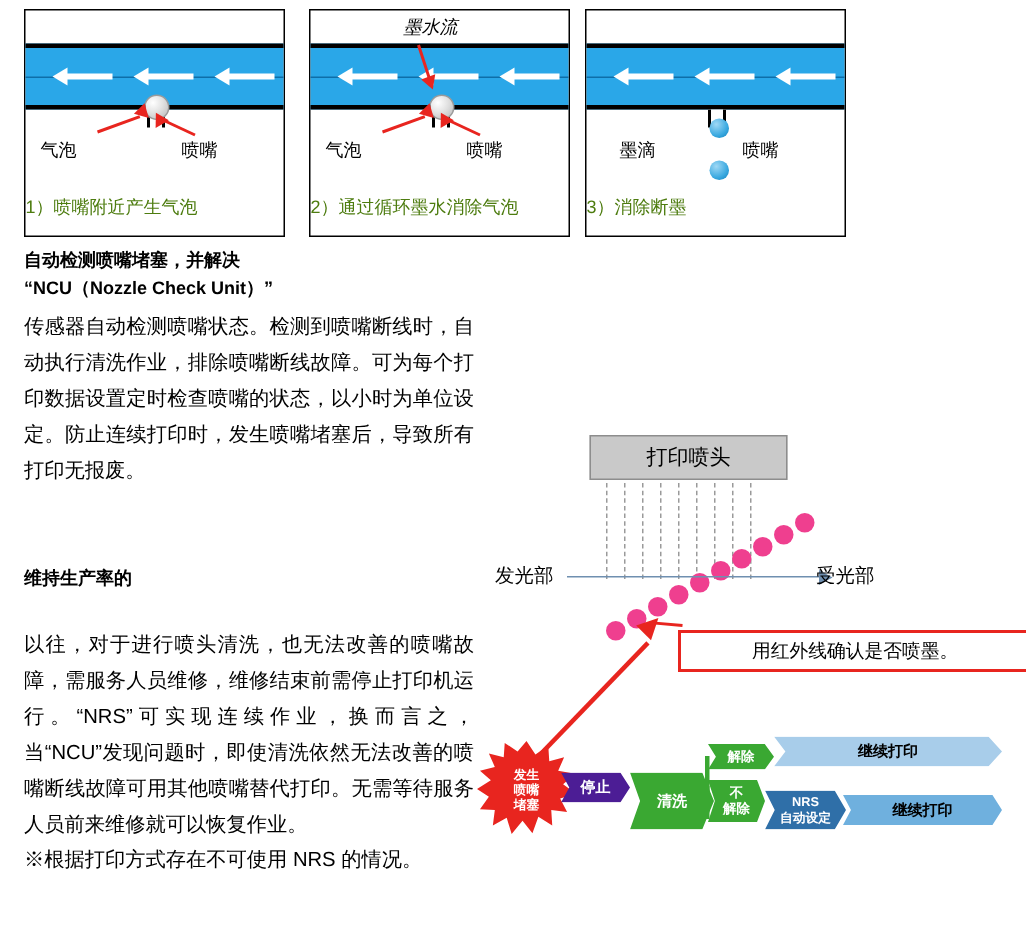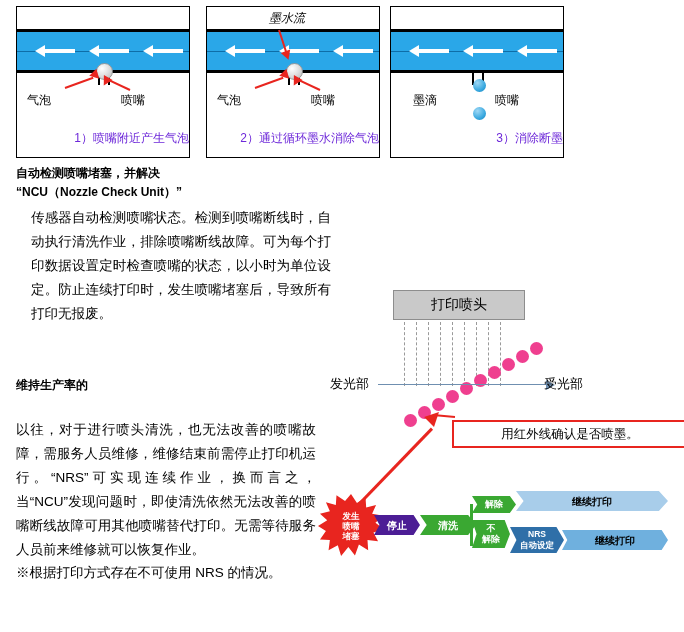--- a/index.html
+++ b/index.html
@@ -117,23 +117,23 @@
     font-size: 12px;
     line-height: 14px;
     color: #000;
     white-space: nowrap;
   }
   .caption {
     position: absolute;
     bottom: 10px;
     left: 0;
     width: 100%;
-    text-align: right;
+    text-align: left;
     font-size: 12px;
-    color: #6d28d9;
+    color: #4d7c0f;
   }
 
   
   .txt-head {
     position: absolute;
     font-size: 12px;
     font-weight: bold;
     line-height: 19px;
     white-space: nowrap;
   }
@@ -313,21 +313,21 @@
     <div class="nozzle" style="left:81px; top:66px;"></div>
     <div class="ink-drop" style="left:82px; top:72px;"></div>
     <div class="ink-drop" style="left:82px; top:100px;"></div>
     <div class="lbl" style="left:22px; top:86px;">墨滴</div>
     <div class="lbl" style="left:104px; top:86px;">喷嘴</div>
     <div class="caption">3）消除断墨</div>
   </div>
 
   <div class="txt-head" style="left:16px; top:164px;">自动检测喷嘴堵塞，并解决</div>
   <div class="txt-head" style="left:16px; top:183px;">“NCU（Nozzle Check Unit）”</div>
-  <div class="txt-body" style="left:31px; top:206px;">传感器自动检测喷嘴状态。检测到喷嘴断线时，自动执行清洗作业，排除喷嘴断线故障。可为每个打印数据设置定时检查喷嘴的状态，以小时为单位设定。防止连续打印时，发生喷嘴堵塞后，导致所有打印无报废。</div>
+  <div class="txt-body" style="left:16px; top:206px;">传感器自动检测喷嘴状态。检测到喷嘴断线时，自动执行清洗作业，排除喷嘴断线故障。可为每个打印数据设置定时检查喷嘴的状态，以小时为单位设定。防止连续打印时，发生喷嘴堵塞后，导致所有打印无报废。</div>
 
   <div class="txt-head" style="left:16px; top:376px;">维持生产率的</div>
   <div class="txt-body" style="left:16px; top:418px;">以往，对于进行喷头清洗，也无法改善的喷嘴故障，需服务人员维修，维修结束前需停止打印机运行。“NRS”可实现连续作业，换而言之，当“NCU”发现问题时，即使清洗依然无法改善的喷嘴断线故障可用其他喷嘴替代打印。无需等待服务人员前来维修就可以恢复作业。</div>
   <div class="txt-body" style="left:16px; top:561px;">※根据打印方式存在不可使用 NRS 的情况。</div>
 
   <div class="printhead">
     <span>打印喷头</span>
   </div>
 
   <div class="drip" style="left:404px; top:322px; height:64px;"></div>
@@ -364,21 +364,21 @@
   <div class="red-line" style="left:350px; top:512px; width:118px; transform:rotate(-46deg); height:3px;"></div>
   <div class="red-head" style="left:427px; top:410px; transform:rotate(45deg); border-bottom-width:14px; border-left-width:7px; border-right-width:7px;"></div>
 
   <div class="burst" style="left:318px; top:494px;">
     <span>发生<br>喷嘴<br>堵塞</span>
   </div>
 
   <div class="chev chev-red" style="left:374px; top:515px; width:46px; height:20px;">
     <span>停止</span>
   </div>
-  <div class="chev chev-green" style="left:420px; top:515px; width:56px; height:20px;">
+  <div class="chev chev-green" style="left:420px; top:515px; width:56px; height:38px;">
     <span>清洗</span>
   </div>
 
   <div class="conn" style="left:470px; top:504px; width:3px; height:24px;"></div>
   <div class="conn" style="left:470px; top:524px; width:3px; height:22px;"></div>
 
   <div class="chev chev-green" style="left:472px; top:496px; width:44px; height:17px; font-size:9px;">
     <span>解除</span>
   </div>
   <div class="chev chev-green" style="left:472px; top:520px; width:38px; height:28px; font-size:9px;">

